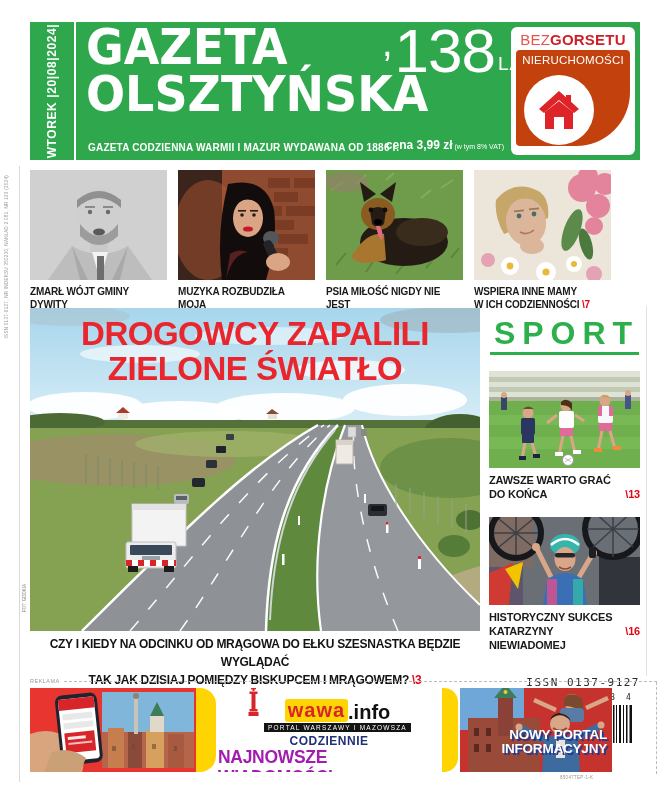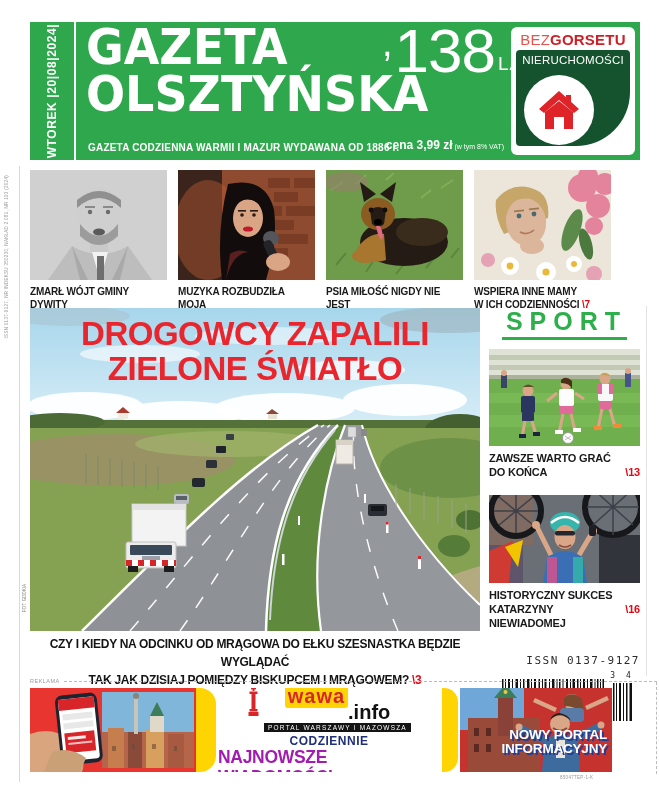--- a/index.html
+++ b/index.html
@@ -22,21 +22,21 @@
   .anniv .unit{font-size:19px;line-height:1;margin:0 0 9px 3px;letter-spacing:1px;}
   .tagline{position:absolute;left:58px;bottom:7px;color:#fff;font-weight:bold;font-size:10px;letter-spacing:.2px;}
   .price{position:absolute;right:136px;bottom:7px;color:#fff;white-space:nowrap;}
   .price .main{font-weight:bold;font-size:12px;}
   .price .vat{font-size:7px;}
   .badge{position:absolute;right:5px;top:5px;width:124px;height:128px;background:#fff;border-radius:6px;
     padding:5px;box-sizing:border-box;}
   .badge-top{text-align:center;font-size:15px;letter-spacing:.2px;line-height:1;}
   .badge-top .lt{color:#e8544c;}
   .badge-top .bd{color:#cf1f26;font-weight:bold;}
-  .badge-red{position:relative;margin-top:3px;height:96px;background:#14532d;
+  .badge-red{position:relative;margin-top:3px;height:96px;background:#c2410c;
     border-radius:4px 4px 54px 4px;overflow:visible;}
   .badge-red .l2{text-align:center;color:#fff;font-size:11.5px;letter-spacing:.2px;padding-top:4px;}
   .badge-circle{position:absolute;left:8px;bottom:1px;width:70px;height:70px;background:#fff;border-radius:50%;
     display:flex;align-items:center;justify-content:center;}
 
   
   .teasers{position:absolute;left:30px;top:170px;width:610px;display:flex;gap:11px;}
   .teaser{width:137px;}
   .tphoto{width:137px;height:110px;overflow:hidden;background:#ddd;}
   .tcap{margin-top:5px;font-size:10px;font-weight:bold;line-height:1.3;color:#191919;letter-spacing:-.2px;}
@@ -44,21 +44,21 @@
 
   
   .main-photo{position:absolute;left:30px;top:308px;width:450px;height:323px;overflow:hidden;}
   .headline{position:absolute;left:0;top:8px;width:100%;text-align:center;color:#e9262e;
     font-weight:bold;font-size:33px;line-height:1.07;letter-spacing:-.5px;}
   .main-cap{position:absolute;left:30px;top:635px;width:450px;text-align:center;
     font-size:12px;font-weight:bold;line-height:1.5;color:#141414;letter-spacing:-.3px;}
 
   
   .sidecol{position:absolute;left:489px;top:301px;width:151px;}
-  .sport-title{width:fit-content;margin:8px auto;color:#2db04c;font-size:25px;font-weight:bold;
+  .sport-title{width:fit-content;margin:16px auto;color:#2db04c;font-size:32px;font-weight:bold;
     letter-spacing:7px;padding:0 0 3px 4px;border-bottom:3px solid #2db04c;line-height:1;}
   .sphoto{margin-top:9px;width:151px;height:97px;overflow:hidden;background:#cde;}
   .sphoto2{margin-top:15px;width:151px;height:88px;overflow:hidden;background:#556;}
   .scap{margin-top:5px;font-size:11px;font-weight:bold;line-height:1.3;color:#191919;letter-spacing:-.2px;}
   .scap .row{display:flex;justify-content:space-between;}
   .issn{margin-top:24px;text-align:right;font-family:"DejaVu Sans Mono",monospace;
     font-size:11px;letter-spacing:1.5px;color:#2c2c2c;}
   .barcode{position:relative;height:60px;margin-top:4px;}
   .barcode svg{position:absolute;left:5px;top:8px;}
   .addon-digits{position:absolute;left:120px;top:0;width:26px;text-align:center;
@@ -77,21 +77,21 @@
   .rekl .lbl{font-size:5.5px;color:#999;letter-spacing:.5px;}
   .rekl .dash{flex:1;border-top:1px dashed #bbb;height:0;}
   .dashv{position:absolute;left:656px;top:682px;height:92px;border-left:1px dashed #bbb;}
   .ad{position:absolute;left:30px;top:688px;width:582px;height:84px;display:flex;background:#fff;overflow:hidden;}
   .ad-left{width:166px;height:84px;position:relative;flex:none;}
   .curve{width:20px;height:84px;background:#ffd403;border-radius:0 16px 16px 0;flex:none;margin-right:2px;}
   .curve2{width:16px;height:84px;background:#ffd403;border-radius:0 14px 14px 0;flex:none;margin:0 2px 0 2px;}
   .ad-mid{flex:1;display:flex;flex-direction:column;align-items:center;justify-content:center;min-width:0;}
   .brandrow{display:flex;align-items:center;gap:4px;}
   .brandstack{display:flex;flex-direction:column;align-items:center;}
-  .wawarow{display:flex;align-items:center;}
+  .wawarow{display:flex;align-items:flex-end;}
   .wawa{background:#ffd403;color:#d8252a;font-weight:bold;font-size:20px;line-height:1;
     padding:1px 3px 2px;border-radius:3px;letter-spacing:1px;}
   .tld{color:#111;font-weight:bold;font-size:20px;line-height:1;margin-top:32px;}
   .brandsub{background:#141414;color:#fff;font-size:6.5px;letter-spacing:1.2px;padding:1px 4px;
     margin-top:1px;white-space:nowrap;}
   .adline1{color:#203076;font-weight:bold;font-size:12px;margin-top:3px;letter-spacing:.5px;line-height:1.1;}
   .adline2{color:#a21caf;font-weight:bold;font-size:17.5px;letter-spacing:-.3px;line-height:1.1;}
   .yunder{width:22px;height:3px;background:#ffd403;margin-top:3px;}
   .ad-right{width:152px;height:84px;position:relative;flex:none;}
   .nptxt{position:absolute;right:5px;bottom:15px;text-align:right;color:#fff;font-weight:bold;

